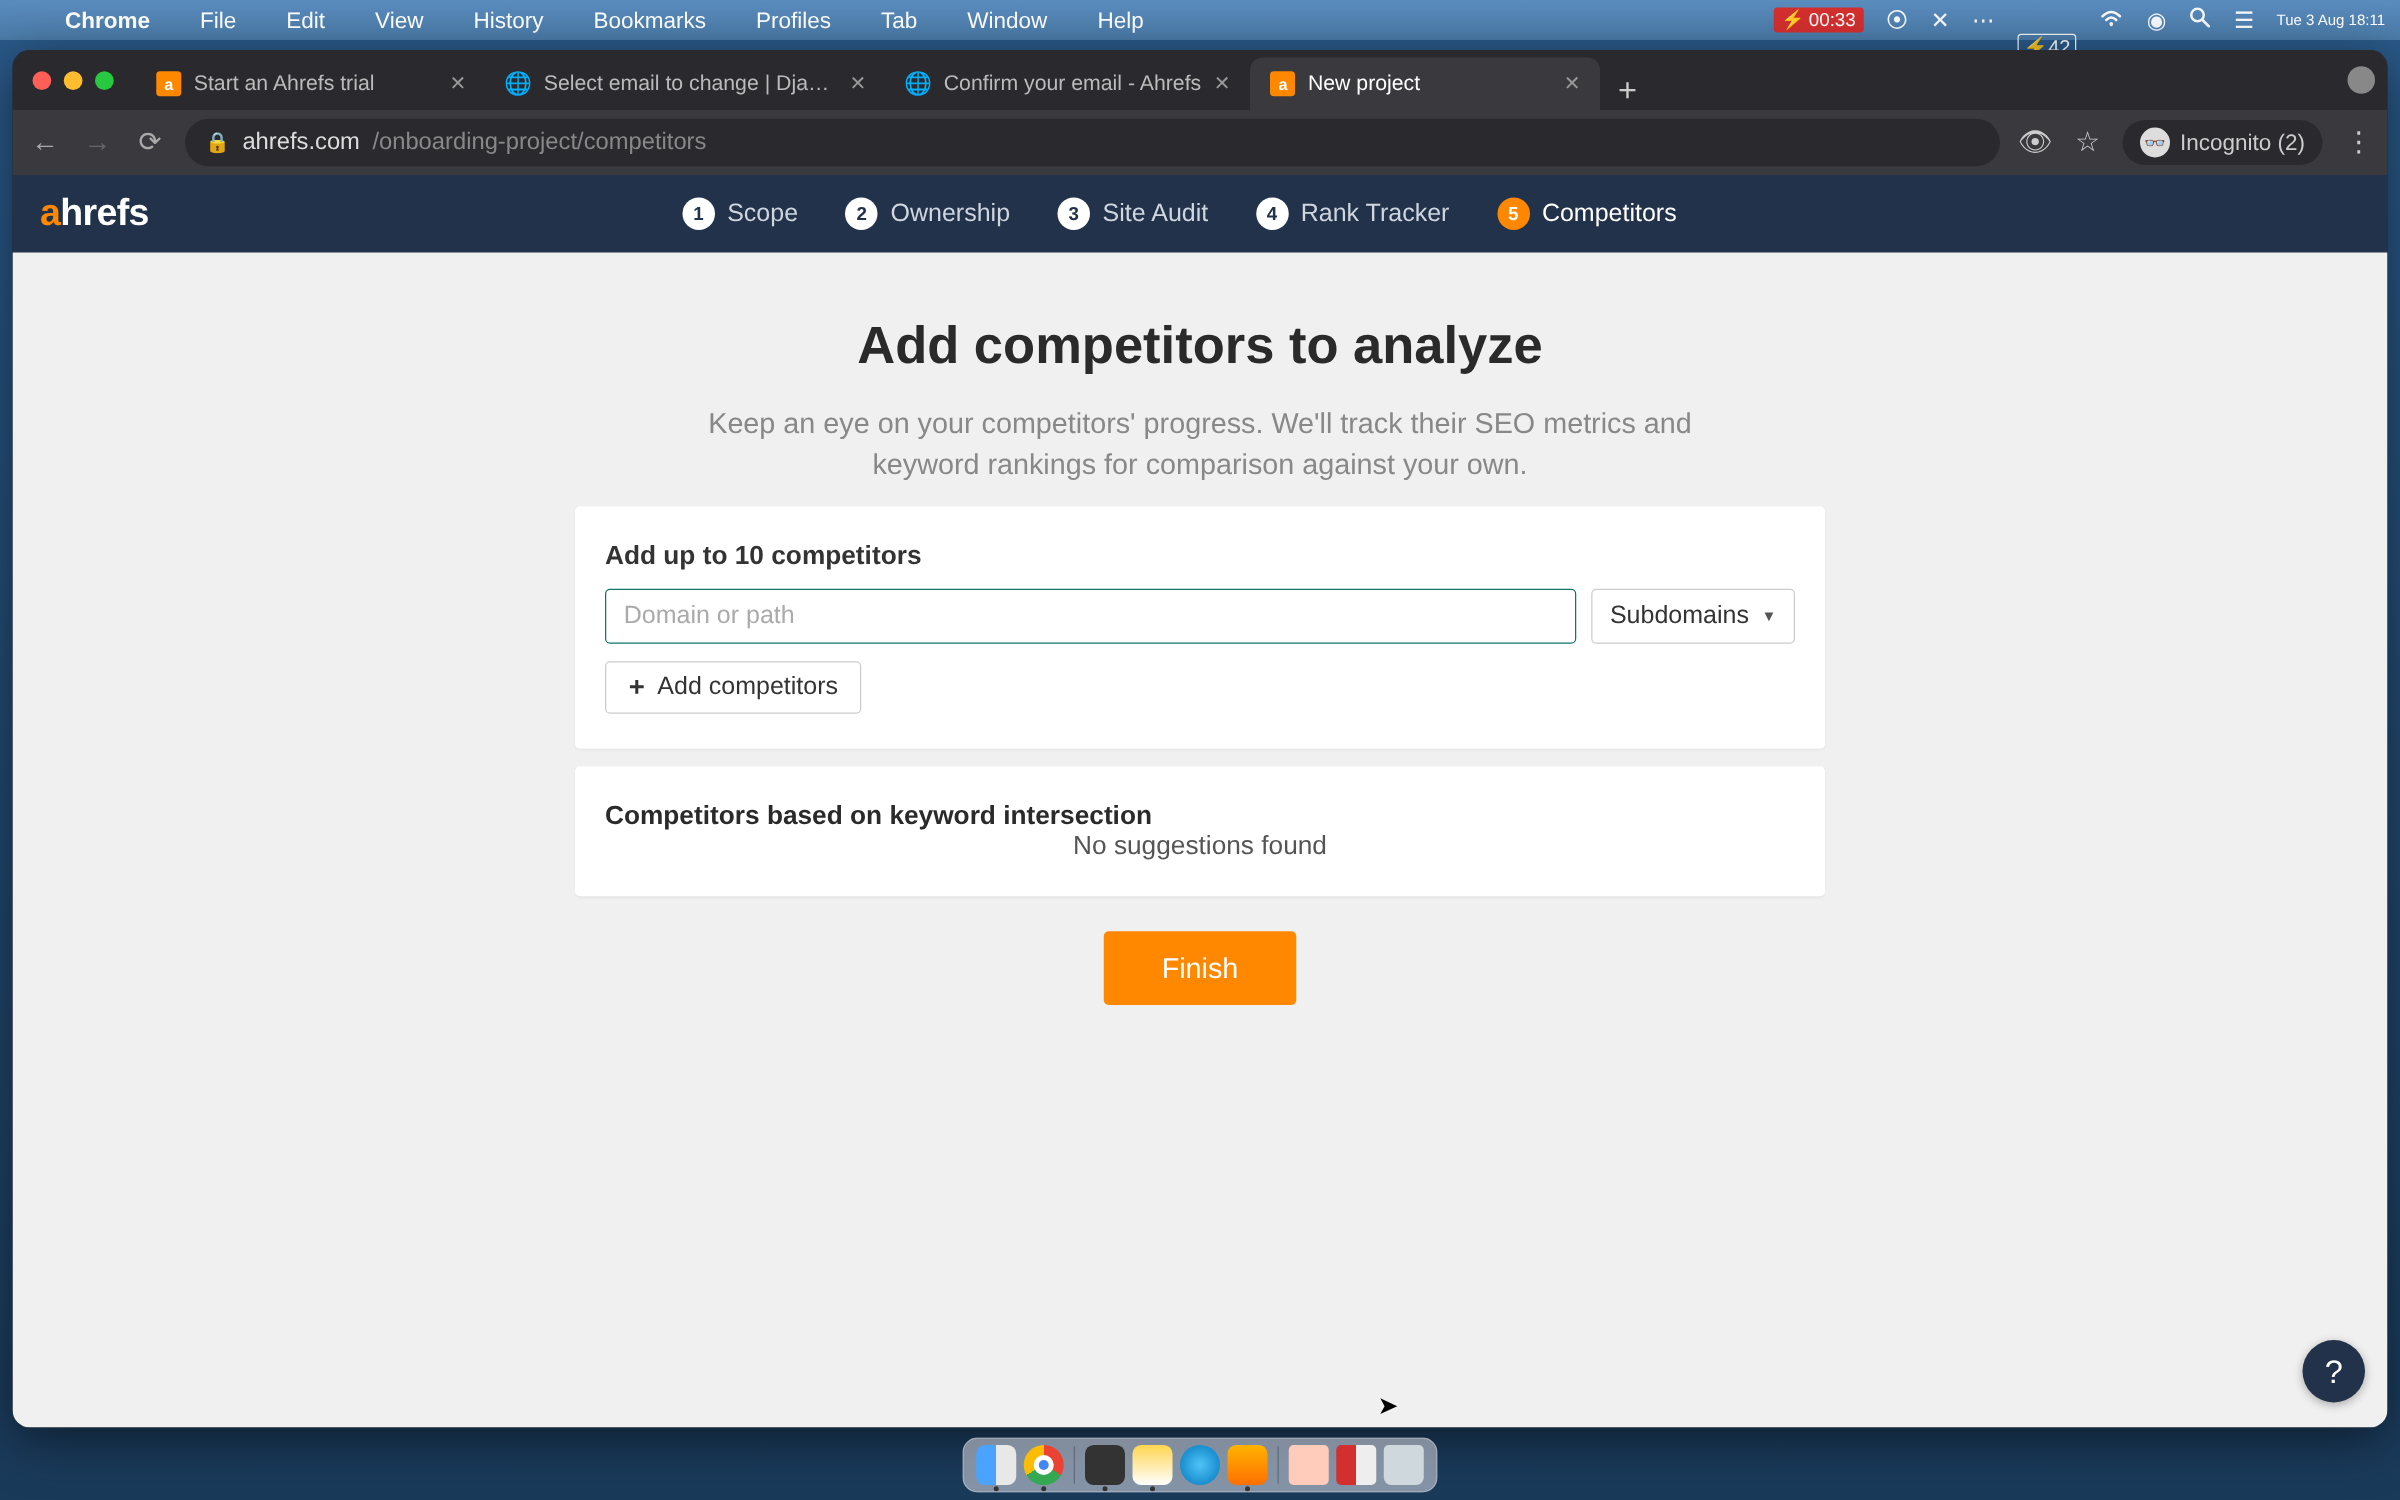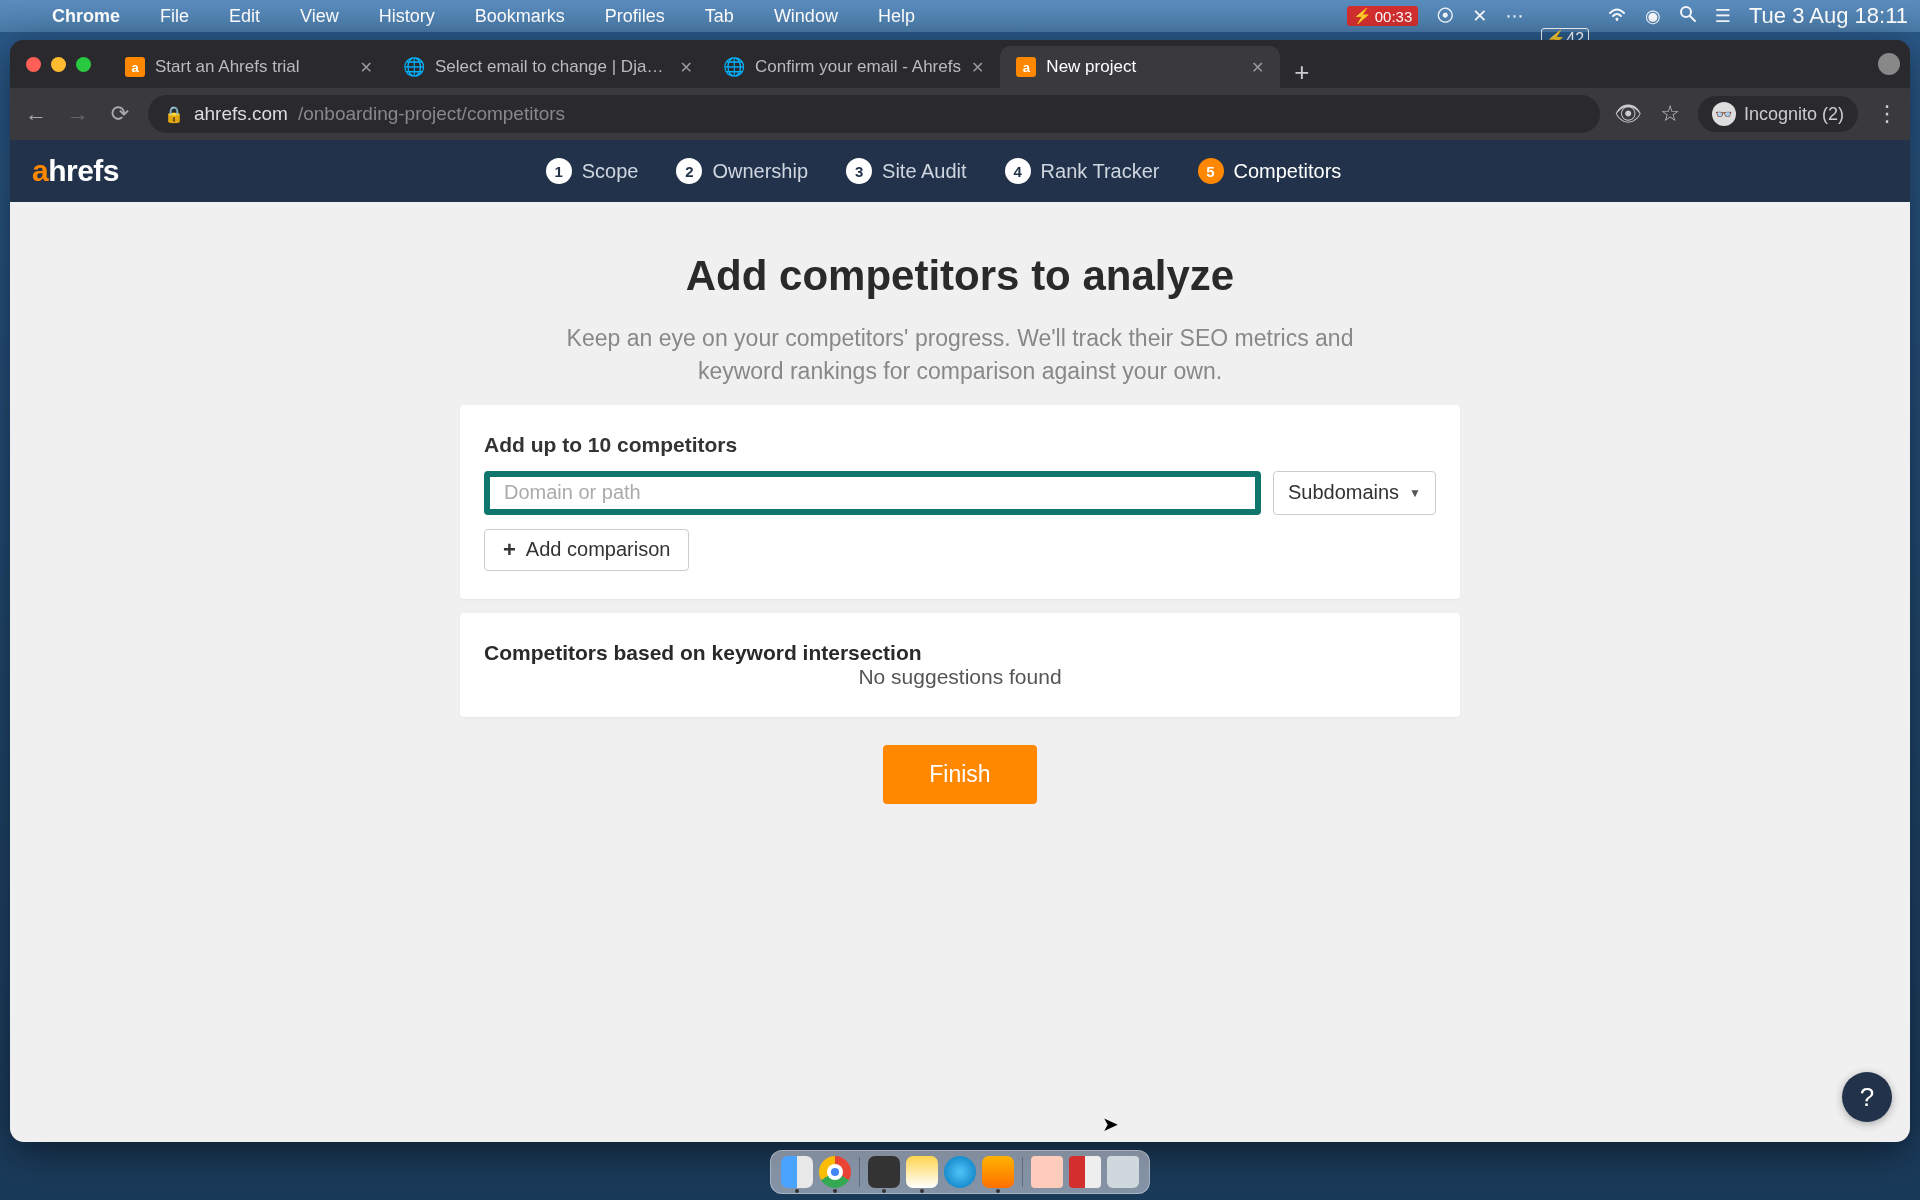--- a/index.html
+++ b/index.html
@@ -6,21 +6,21 @@
 body { width: 1920px; height: 1200px; background: linear-gradient(to bottom, #2a5a8a 0%, #1a3a5a 100%); overflow: hidden; position: relative; }
 
 
 .menubar { height: 32px; background: linear-gradient(to bottom, #5a8cbe, #4a7ba8); display: flex; align-items: center; padding: 0 12px; color: #fff; font-size: 18px; }
 .menubar .left { display: flex; align-items: center; gap: 40px; }
 .menubar .left .apple { font-size: 20px; }
 .menubar .left .app { font-weight: 700; }
 .menubar .right { margin-left: auto; display: flex; align-items: center; gap: 18px; }
 .menubar .right .timer { background: #d32f2f; color: #fff; padding: 1px 6px; border-radius: 3px; font-size: 15px; display: flex; align-items: center; gap: 3px; }
 .menubar .right .icon { font-size: 18px; opacity: 0.95; }
-.menubar .right .datetime { font-size: 22px; text-align: center; }
+.menubar .right .datetime { font-size: 12px; text-align: center; }
 
 
 .browser { position: absolute; top: 40px; left: 10px; right: 10px; bottom: 58px; background: #2a2a2e; border-radius: 14px; overflow: hidden; display: flex; flex-direction: column; box-shadow: 0 10px 40px rgba(0,0,0,0.5); }
 
 
 .tabstrip { height: 48px; background: #2a2a2e; display: flex; align-items: center; padding: 0 10px; }
 .traffic { display: flex; gap: 10px; margin-right: 18px; margin-left: 6px; }
 .traffic .dot { width: 15px; height: 15px; border-radius: 50%; }
 .traffic .red { background: #ff5f57; }
 .traffic .yellow { background: #febc2e; }
@@ -59,21 +59,21 @@
 .step.active { color: #fff; }
 
 
 .page { flex: 1; background: #f0f0f0; overflow: auto; padding-top: 50px; }
 .page h1 { text-align: center; font-size: 42px; color: #2a2a2a; font-weight: 700; margin-bottom: 22px; }
 .page .sub { text-align: center; font-size: 23px; color: #888; max-width: 820px; margin: 0 auto 16px; line-height: 1.45; }
 
 .card { width: 1000px; margin: 0 auto 14px; background: #fff; border-radius: 4px; padding: 28px 24px; box-shadow: 0 1px 2px rgba(0,0,0,0.05); }
 .card .label { font-size: 21px; color: #333; margin-bottom: 14px; font-weight: bold; }
 .input-row { display: flex; gap: 12px; margin-bottom: 14px; }
-.input-row input { flex: 1; height: 44px; border: 6px solid #0f766e; border-radius: 4px; padding: 0 14px; font-size: 20px; color: #333; }
+.input-row input { flex: 1; height: 44px; border: 1px solid #0f766e; border-radius: 4px; padding: 0 14px; font-size: 20px; color: #333; }
 .input-row input::placeholder { color: #aaa; }
 .select { height: 44px; border: 1px solid #ccc; border-radius: 4px; padding: 0 14px; display: flex; align-items: center; gap: 10px; font-size: 20px; color: #333; background: #fff; }
 .select .caret { font-size: 12px; color: #555; }
 .add-btn { height: 42px; border: 1px solid #ccc; border-radius: 4px; background: #fff; padding: 0 18px; display: inline-flex; align-items: center; gap: 10px; font-size: 20px; color: #333; }
 .add-btn .plus { font-size: 22px; font-weight: 700; }
 
 .card2 .title2 { font-size: 21px; font-weight: 700; color: #2a2a2a; }
 .card2 .nosug { text-align: center; font-size: 21px; color: #555; }
 
 .finish { display: block; margin: 28px auto 0; background: #ff8800; color: #fff; border: none; border-radius: 4px; padding: 16px 46px; font-size: 23px; }
@@ -219,21 +219,21 @@
       <div class="label">Add up to 10 competitors</div>
       <div class="input-row">
         <input type="text" placeholder="Domain or path" style="">
         <div class="select">
           <span>Subdomains</span>
           <span class="caret">▼</span>
         </div>
       </div>
       <button class="add-btn">
         <span class="plus">+</span>
-        <span>Add comparison</span>
+        <span>Add competitors</span>
       </button>
     </div>
 
     <div class="card card2">
       <div class="title2">Competitors based on keyword intersection</div>
       <div class="nosug">No suggestions found</div>
     </div>
 
     <button class="finish">Finish</button>
   </div>

